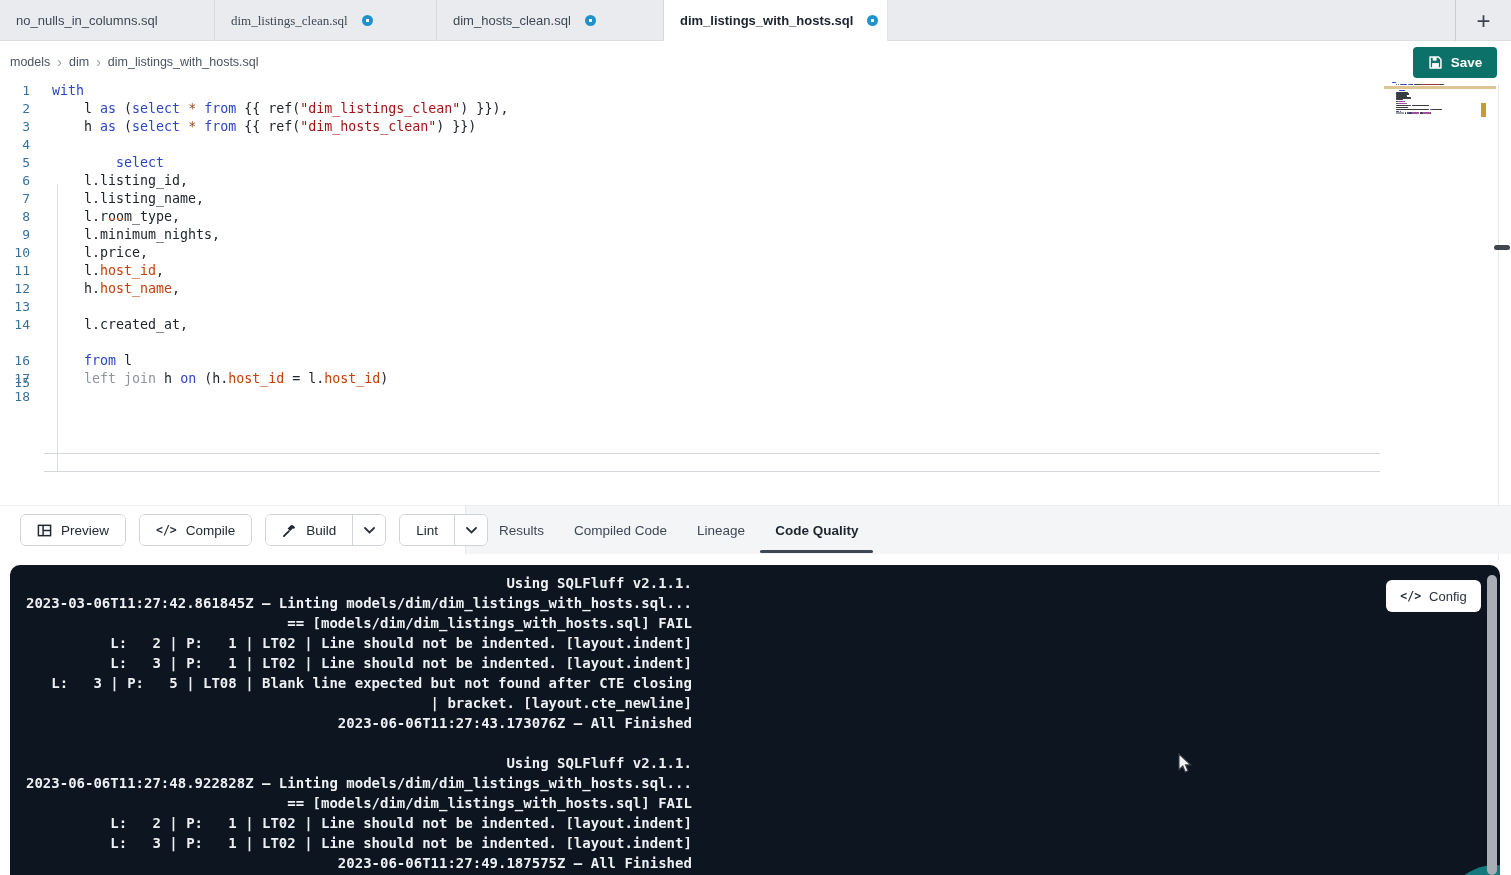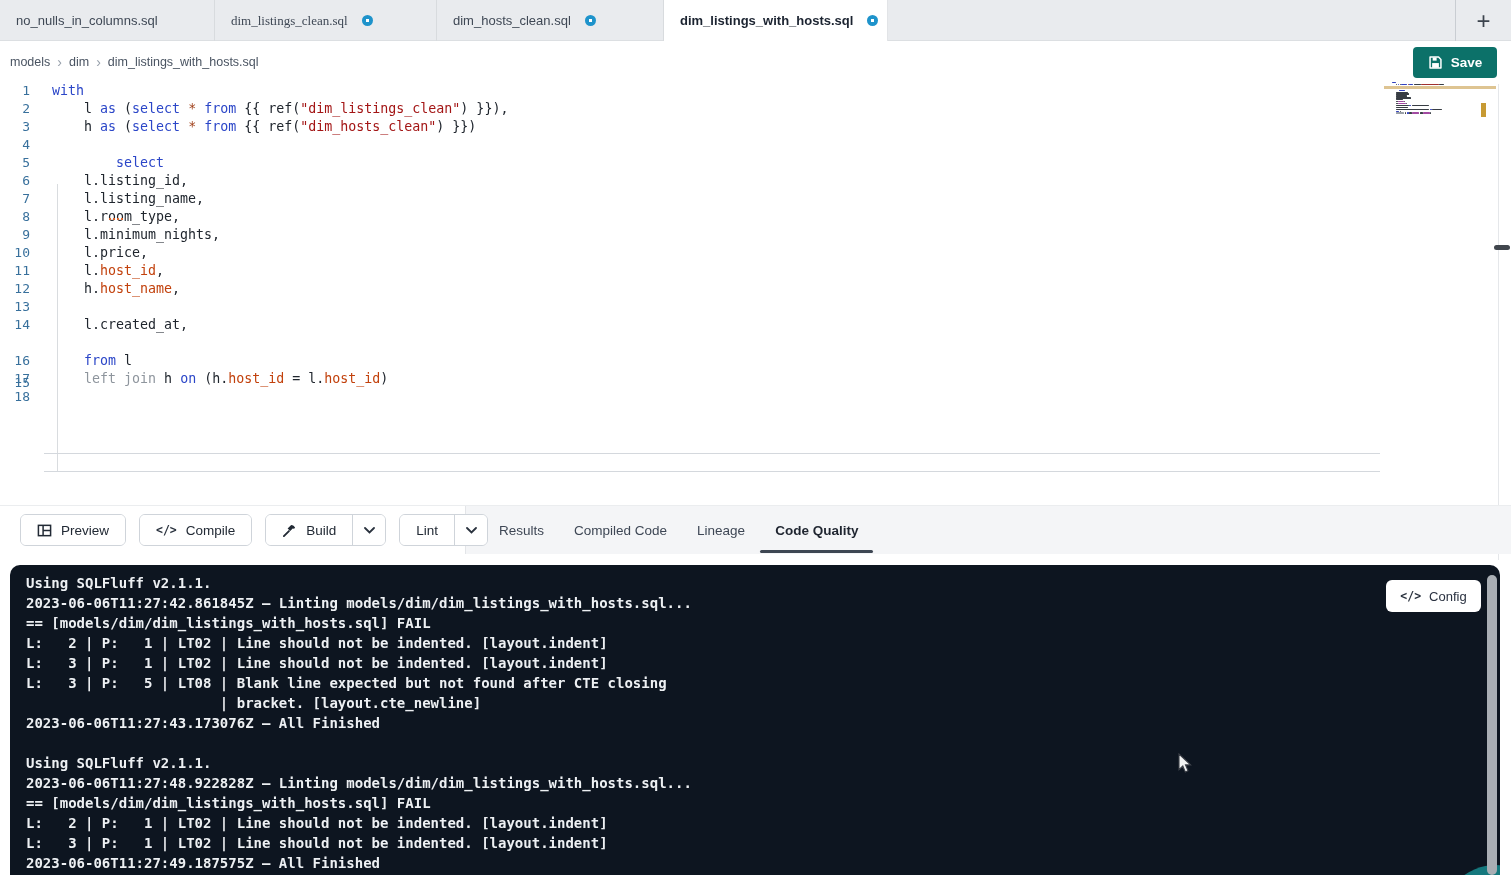--- a/index.html
+++ b/index.html
@@ -78,21 +78,21 @@
   .rtab { color:#3e4document; }
   .rtab { color:#3e4755; cursor:pointer; }
   .rtab.active { color:#1f2530; font-weight:700; }
   .rtab.active::after { content:""; position:absolute; left:0; right:0; bottom:1px; height:3px;
                         background:#3e4753; border-radius:2px; }
 
   
   .terminal { position:absolute; left:10px; top:565px; width:1490px; height:310px;
               background:#0d1520; border-radius:10px 10px 0 0; overflow:hidden; }
   .t-line { height:20px; white-space:pre; font-family:"DejaVu Sans Mono",monospace;
-            font-weight:700; font-size:14px; line-height:20px; color:#edf0f3; }
+            font-weight:700; font-size:14px; line-height:20px; color:#edf0f3;text-align:right; }
   .t-body { position:absolute; left:16px; top:8px; }
   .config-btn { position:absolute; left:1376px; top:15px; width:95px; height:32px; background:#fff;
                 border:none; border-radius:6px; display:flex; align-items:center; justify-content:center;
                 gap:8px; font-size:13px; color:#2a3140; cursor:pointer;
                 font-family:"Liberation Sans",sans-serif; font-weight:400; }
   .t-scrollbar { position:absolute; left:1477px; top:10px; width:10px; height:300px;
                  background:#a9aeb4; border-radius:5px; }
   .fab { position:absolute; left:1431px; top:300px; width:110px; height:110px; border-radius:50%;
          background:#15787d; }
 
@@ -273,21 +273,21 @@
         <div class="rtab">Results</div>
         <div class="rtab">Compiled Code</div>
         <div class="rtab">Lineage</div>
         <div class="rtab active">Code Quality</div>
       </div>
   </div>
 
   <div class="terminal">
     <div class="t-body" id="tbody-lines">
         <div class="t-line">Using SQLFluff v2.1.1.</div>
-        <div class="t-line">2023-06-06T11:27:42.861845Z – Linting models/dim/dim_listings_with_hosts.sql...</div>
+        <div class="t-line">2023-03-06T11:27:42.861845Z – Linting models/dim/dim_listings_with_hosts.sql...</div>
         <div class="t-line">== [models/dim/dim_listings_with_hosts.sql] FAIL</div>
         <div class="t-line">L:   2 | P:   1 | LT02 | Line should not be indented. [layout.indent]</div>
         <div class="t-line">L:   3 | P:   1 | LT02 | Line should not be indented. [layout.indent]</div>
         <div class="t-line">L:   3 | P:   5 | LT08 | Blank line expected but not found after CTE closing</div>
         <div class="t-line">                       | bracket. [layout.cte_newline]</div>
         <div class="t-line">2023-06-06T11:27:43.173076Z – All Finished</div>
         <div class="t-line"> </div>
         <div class="t-line">Using SQLFluff v2.1.1.</div>
         <div class="t-line">2023-06-06T11:27:48.922828Z – Linting models/dim/dim_listings_with_hosts.sql...</div>
         <div class="t-line">== [models/dim/dim_listings_with_hosts.sql] FAIL</div>

